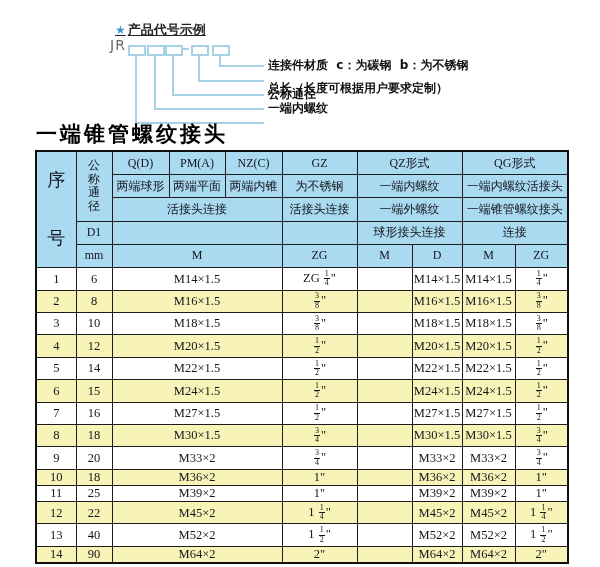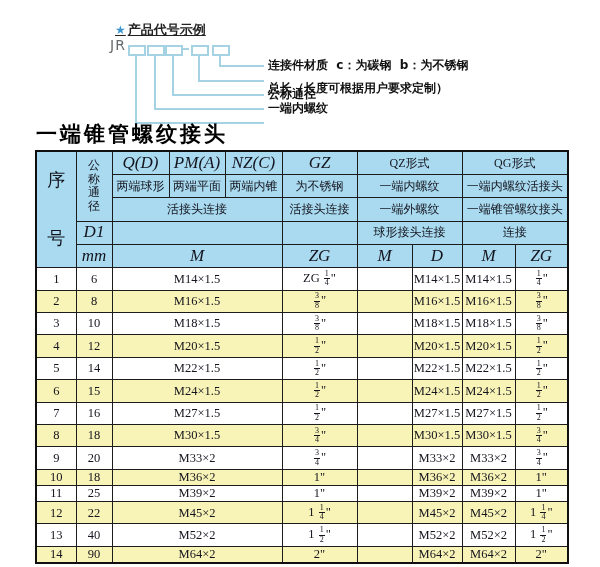--- a/index.html
+++ b/index.html
@@ -32,21 +32,21 @@
   }
   
   table{
     position:absolute;left:35px;top:150px;width:532px;height:408px;
     border-collapse:collapse;table-layout:fixed;
     font-family:"Liberation Serif","DejaVu Serif",serif;color:#14141e;
     border:2px solid #101010;
   }
   th,td{border:1px solid #1c1c1c;padding:0;text-align:center;vertical-align:middle;font-weight:normal;overflow:hidden;}
   thead th{background:#a9daef;font-size:12px;height:21px;line-height:1.1;}
-  thead .lat{font-size:17px;font-style:italic;}
+  thead .lat{font-size:12px;}
   tbody td{font-size:12.5px;background:#ffffff;line-height:1;}
   tbody tr.alt td{background:#f8f3b6;}
   .vtext{width:1.1em;margin:0 auto;word-break:break-all;line-height:1.15;}
   .vseq{width:1.1em;margin:0 auto;word-break:break-all;line-height:3.2;font-size:18px;}
   .fr{display:inline-block;vertical-align:middle;font-size:8px;line-height:1.05;margin:0 1px;}
   .fr .fn{display:block;border-bottom:1px solid #14141e;padding:0 1px;}
   .fr .fd{display:block;padding:0 1px;}
 </style>
 </head>
 <body>

